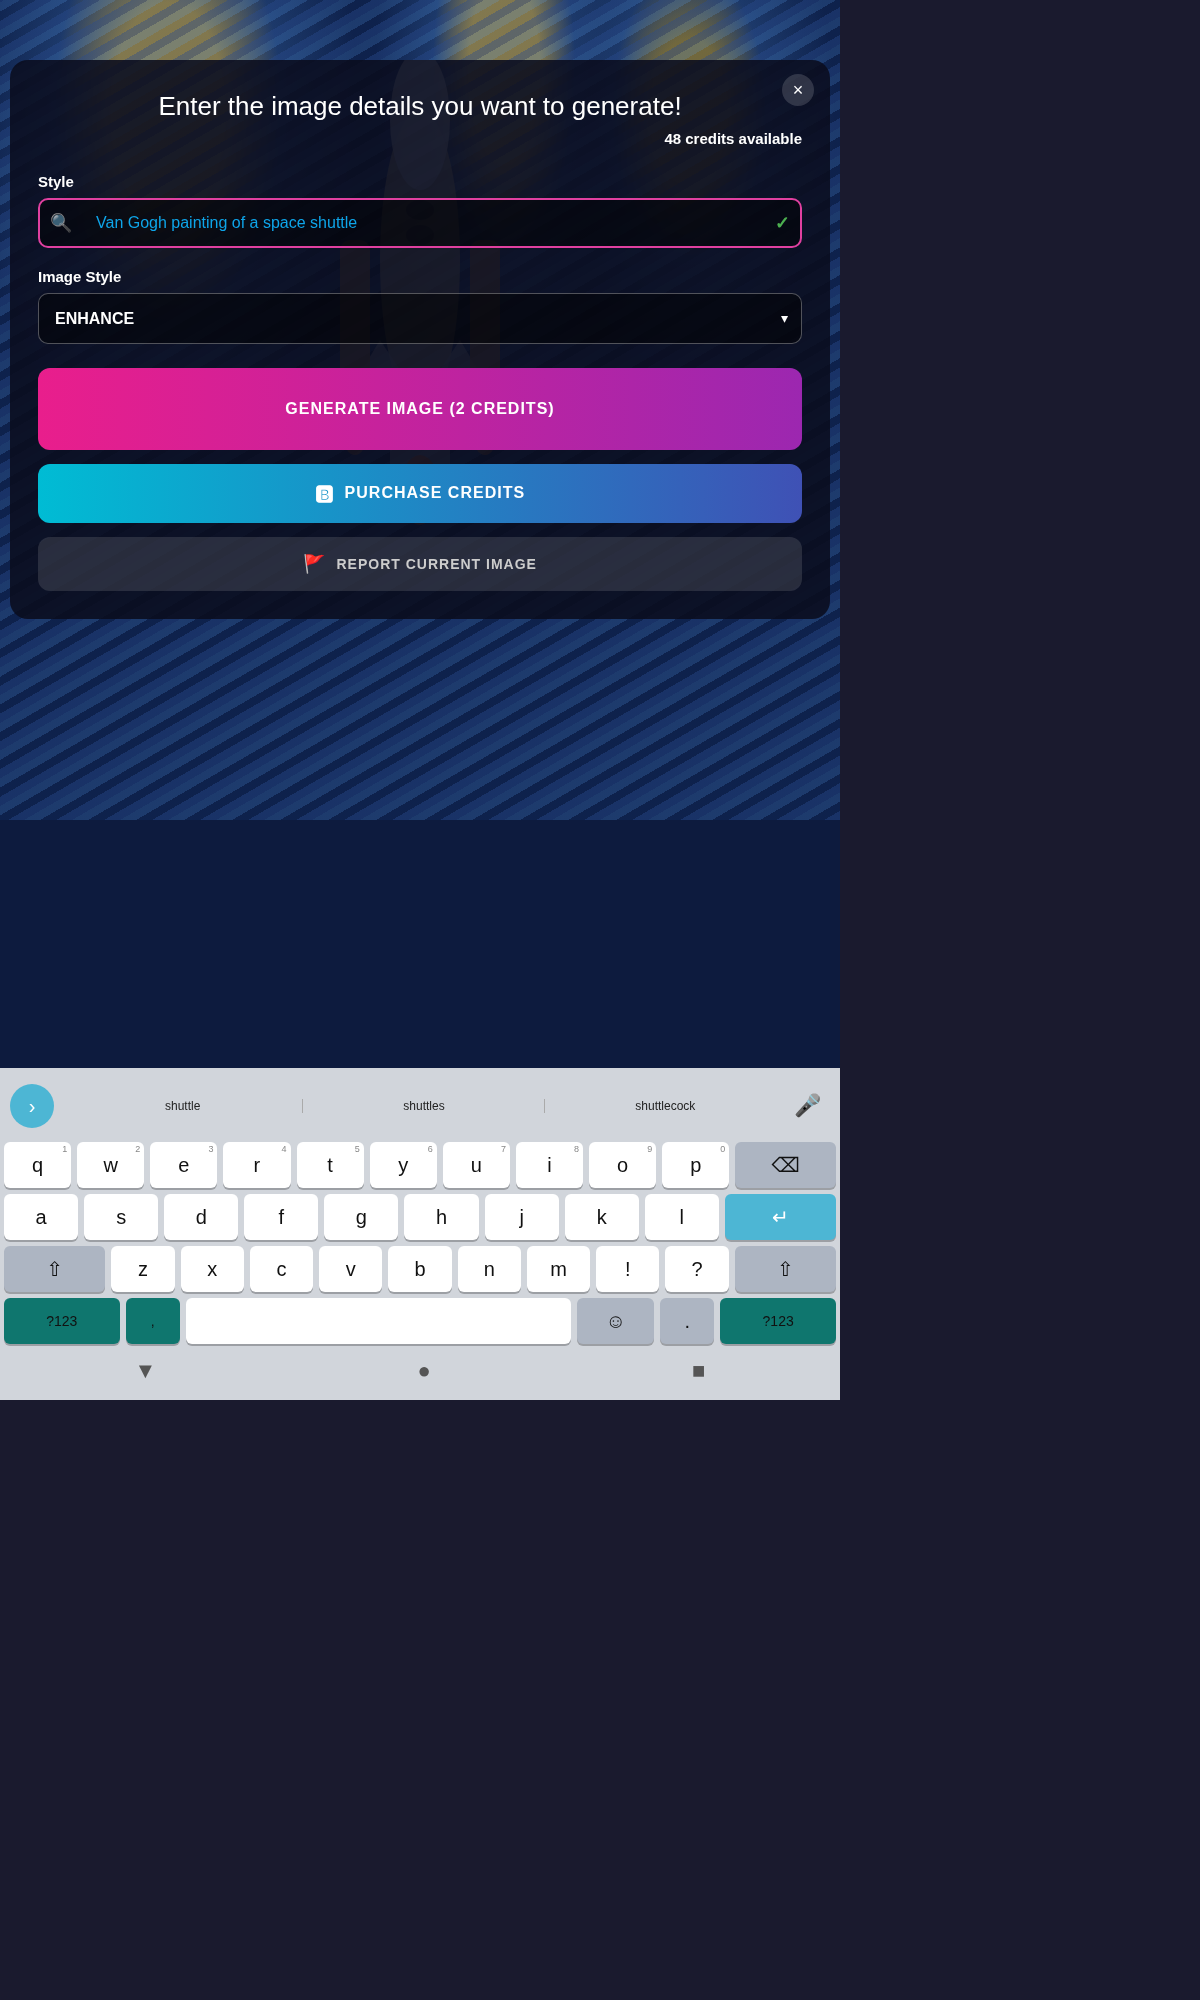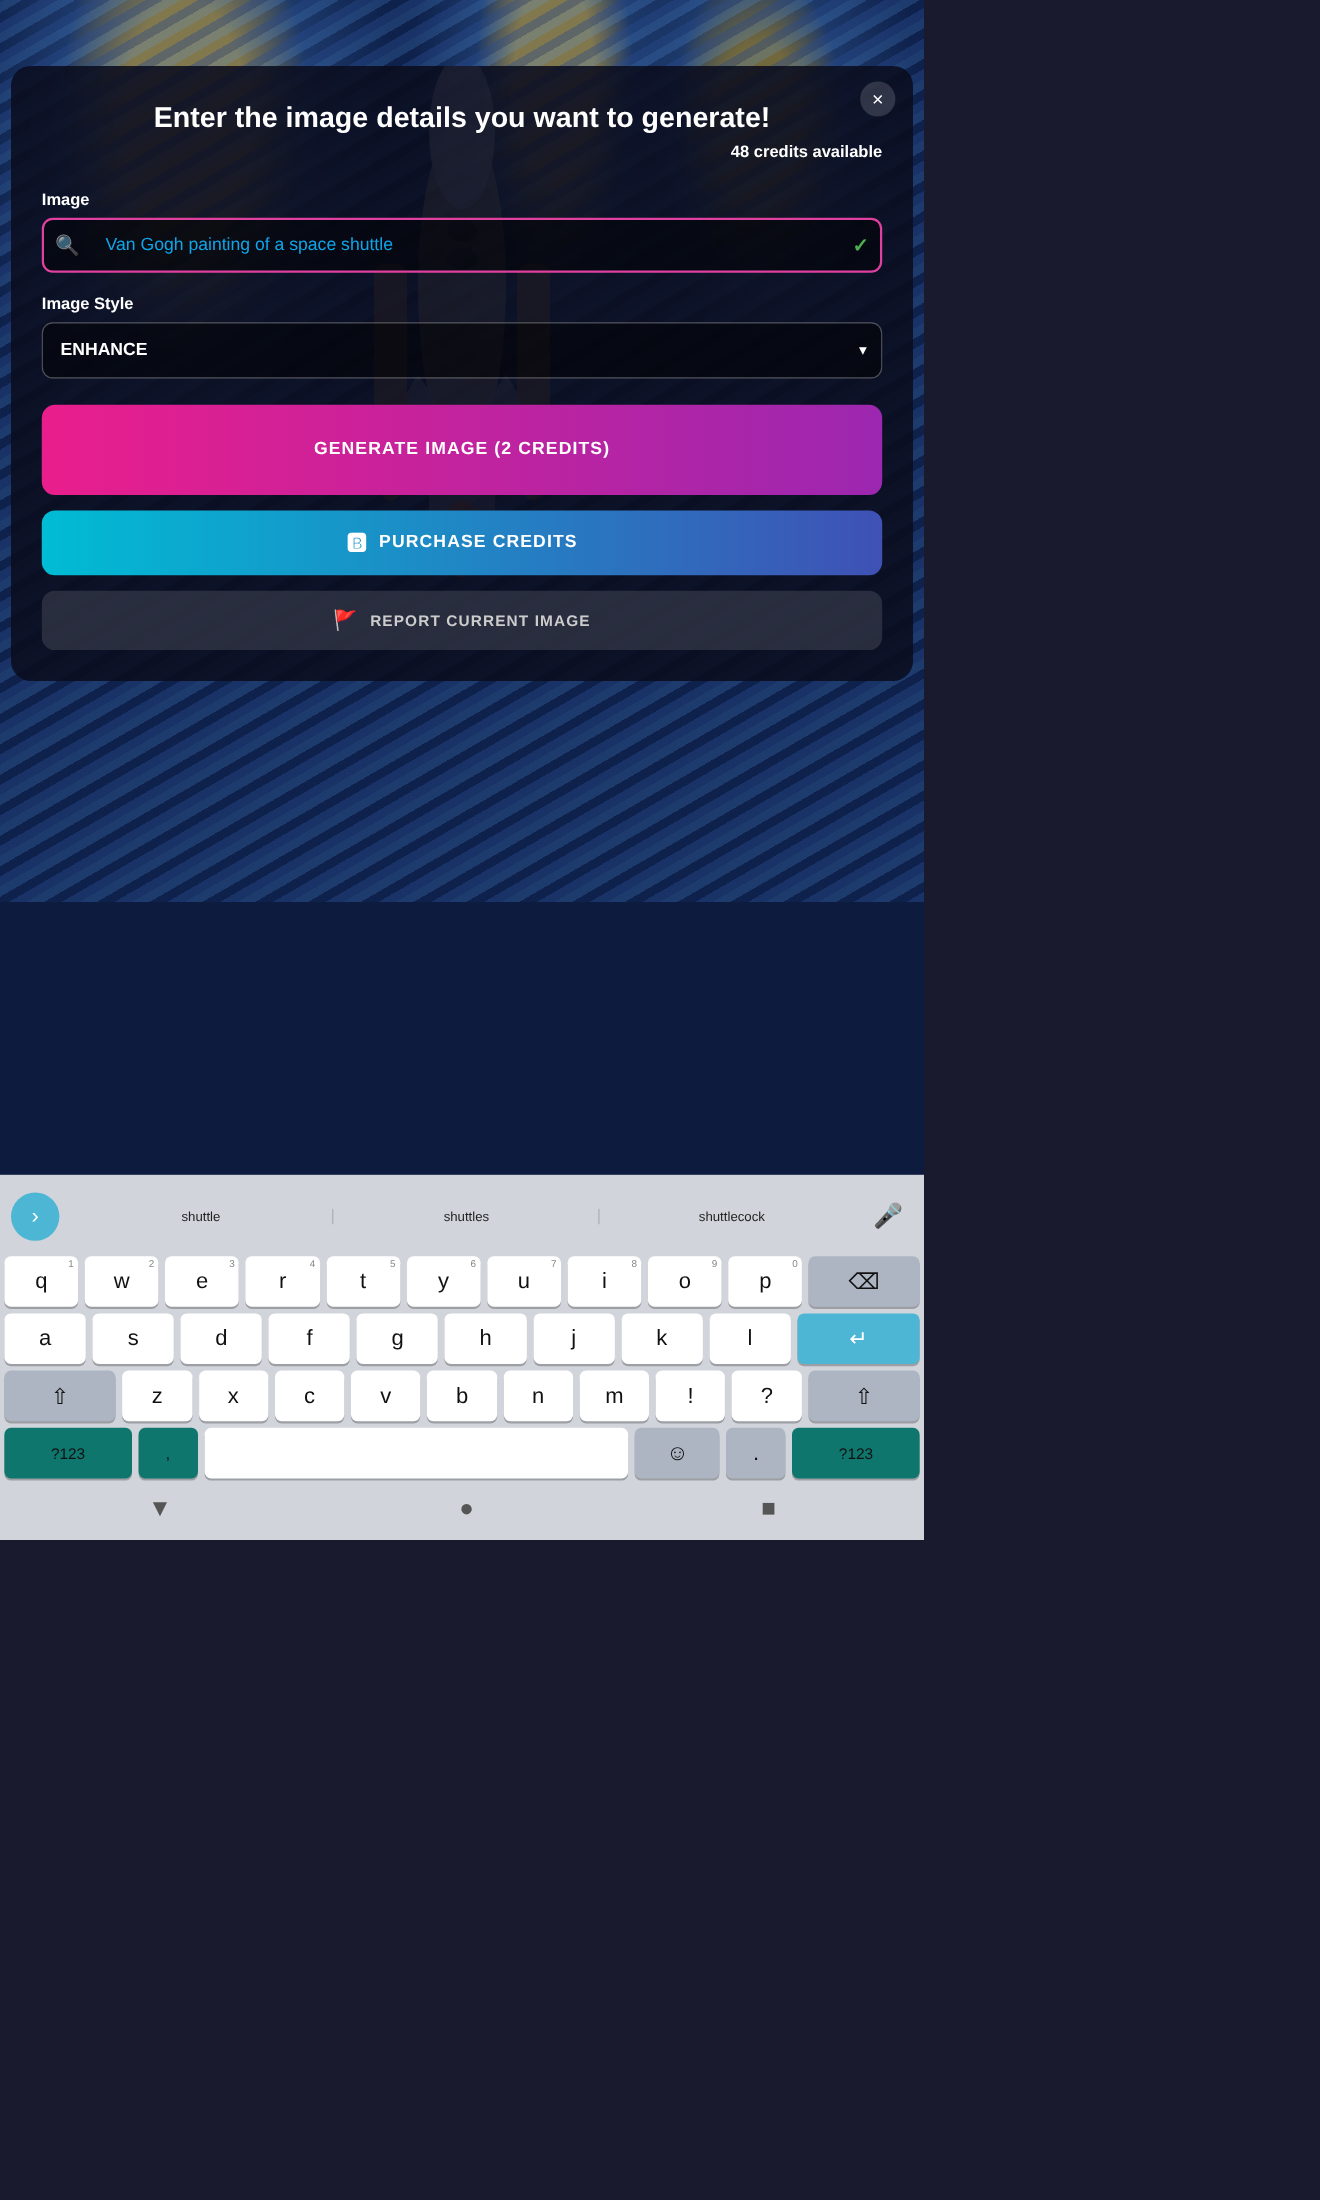--- a/index.html
+++ b/index.html
@@ -64,21 +64,21 @@
       justify-content: center;
       cursor: pointer;
       color: white;
       font-size: 18px;
       font-weight: 300;
       border: none;
     }
 
     .modal-title {
       font-size: 26px;
-      font-weight: 700;
+      font-weight: 400;
       color: white;
       text-align: center;
       line-height: 1.3;
       margin-bottom: 6px;
     }
 
     .credits-available {
       font-size: 15px;
       font-weight: 600;
       color: white;
@@ -397,21 +397,21 @@
 
 <div class="modal">
 
   <button class="close-btn">
     <span>×</span>
   </button>
 
   <h2 class="modal-title">Enter the image details you want to generate!</h2>
   <p class="credits-available">48 credits available</p>
 
-  <div class="field-label">Image</div>
+  <div class="field-label">Style</div>
 
   <div class="prompt-input-wrapper">
     <span class="search-icon-wrap">🔍</span>
     <input class="prompt-input" type="text" value="Van Gogh painting of a space shuttle" style="">
     <span class="checkmark-icon">✓</span>
   </div>
 
   <div class="field-label">Image Style</div>
 
   <div class="style-select-wrapper">

